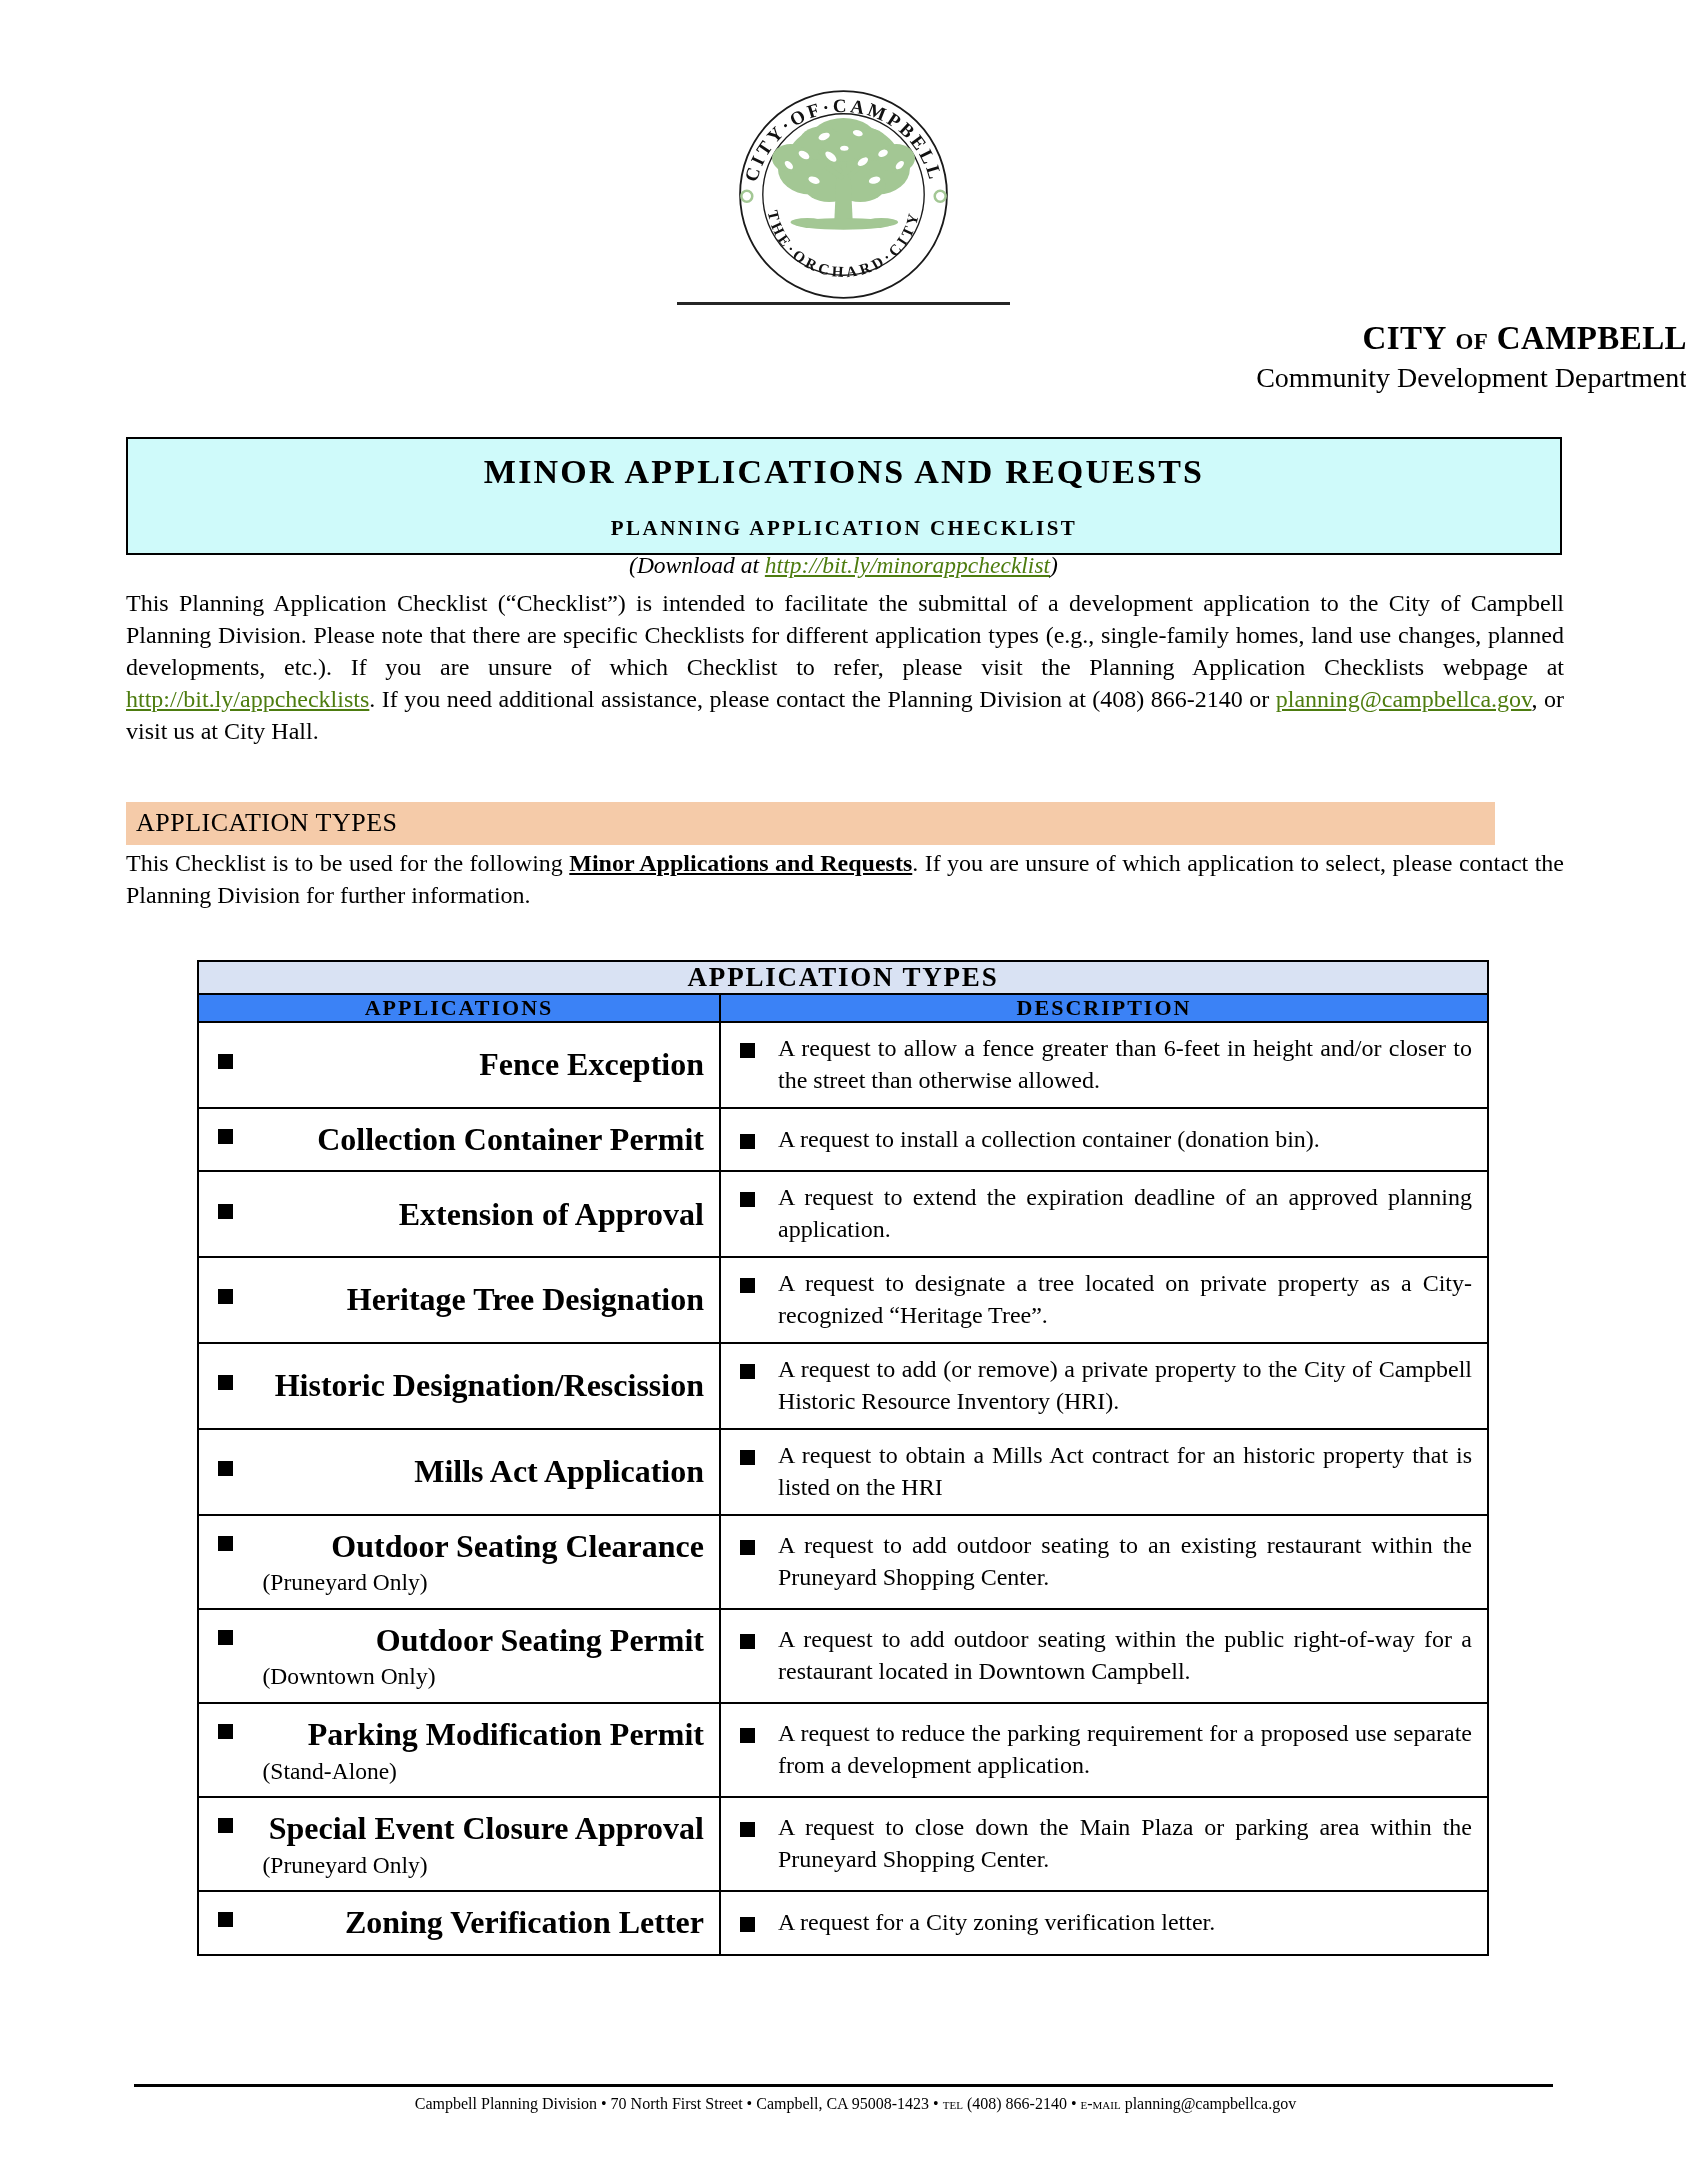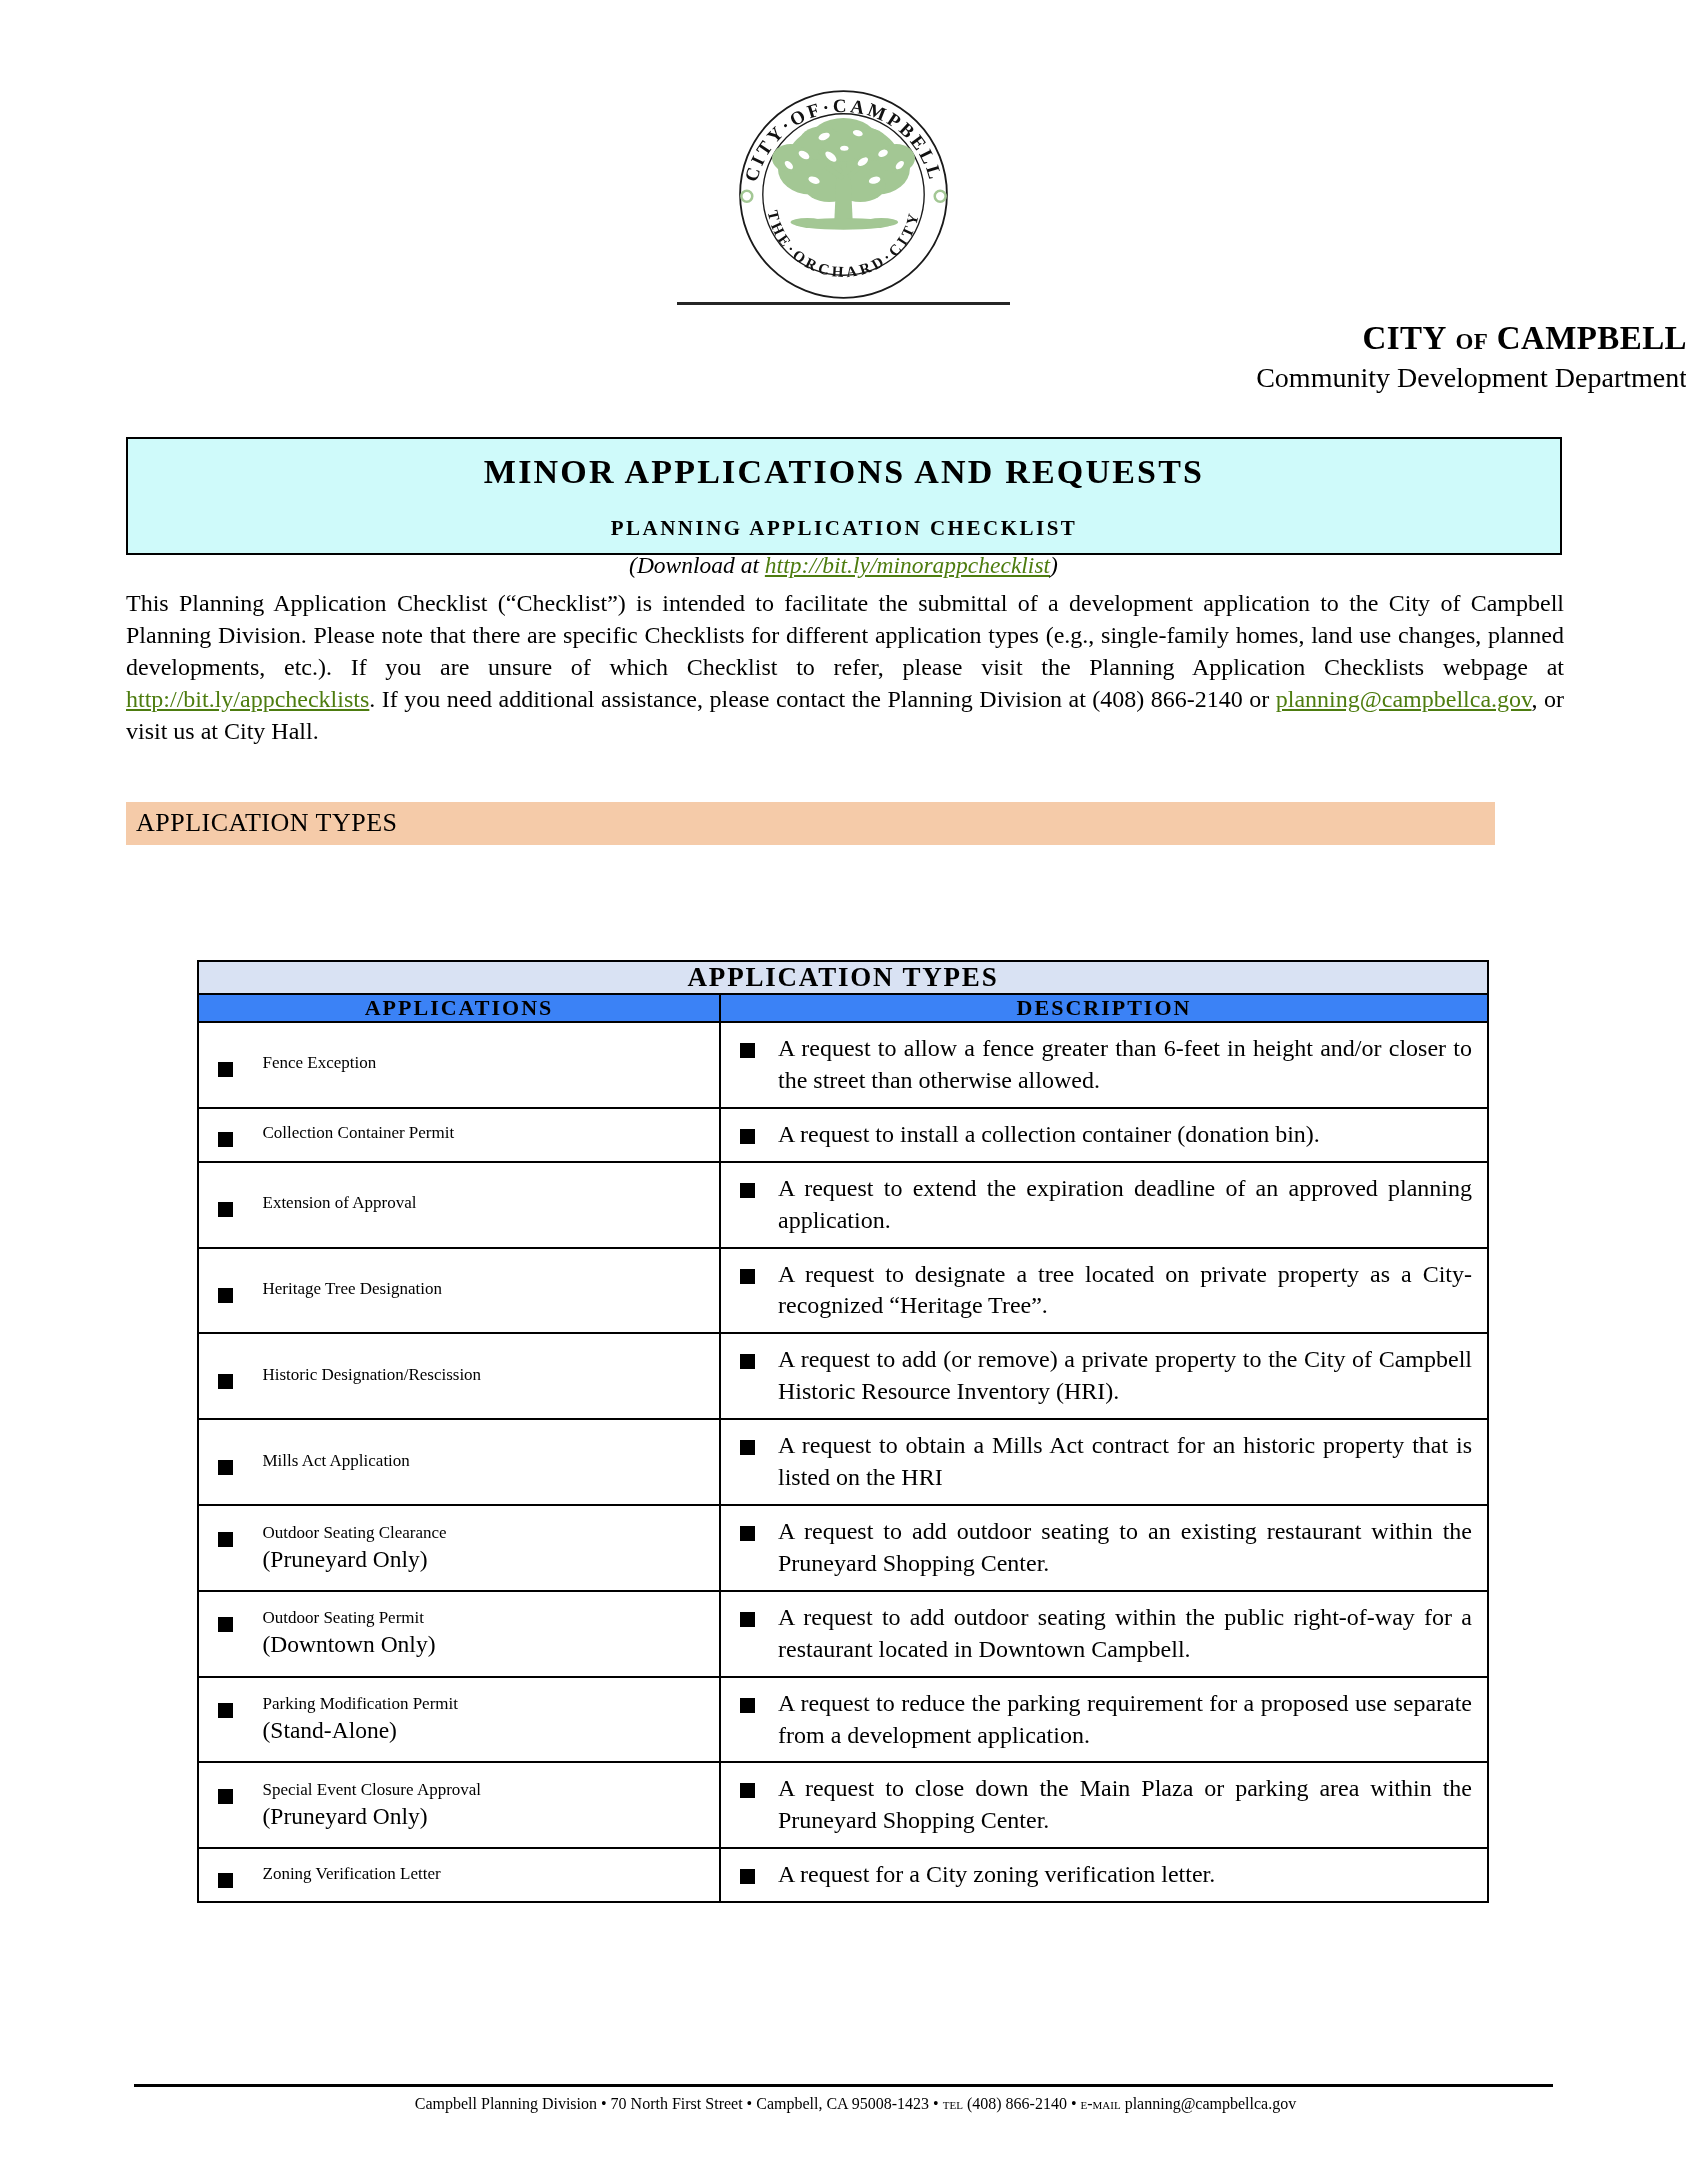--- a/index.html
+++ b/index.html
@@ -189,23 +189,24 @@
     width: 15px;
     height: 15px;
     background: #000000;
     margin-top: 10px;
     margin-right: 30px;
   }
   .desc .bullet { margin-right: 23.5px; }
   .bullet-text { flex: 1 1 auto; }
 
   .app-name {
-    font-size: 17px;
-    font-weight: normal;
+    font-size: 32px;
+    font-weight: bold;
     line-height: 1.30;
+    text-align: right;
   }
   .app-qual {
     font-size: 23.5px;
     font-weight: normal;
     line-height: 1.30;
   }
   .desc-text {
     font-size: 24px;
     line-height: 1.33;
     text-align: justify;
@@ -310,20 +311,21 @@
   </div>
 
   <div class="download-line"><span>(Download at </span><a class="doclink" href="#">http://bit.ly/minorappchecklist</a><span>)</span></div>
 
   <div class="intro"><span>This Planning Application Checklist (“Checklist”) is intended to facilitate the submittal of a development application to the City of Campbell Planning Division. Please note that there are specific Checklists for different application types (e.g., single-family homes, land use changes, planned developments, etc.). If you are unsure of which Checklist to refer, please visit the Planning Application Checklists webpage at </span><a class="doclink" href="#">http://bit.ly/appchecklists</a><span>. If you need additional assistance, please contact the Planning Division at (408) 866-2140 or </span><a class="doclink" href="#">planning@campbellca.gov</a><span>, or visit us at City Hall.</span></div>
 
   <div class="section-bar">
     <div class="section-bar-text">APPLICATION TYPES</div>
   </div>
 
+  <div class="section-intro"><span>This Checklist is to be used for the following </span><span class="ul-bold">Minor Applications and Requests</span><span>. If you are unsure of which application to select, please contact the Planning Division for further information.</span></div>
 
   <table class="app-table">
     <colgroup>
       <col class="col-app">
       <col class="col-desc">
     </colgroup>
     <tbody>
       <tr>
         <td class="tbl-title" colspan="2">APPLICATION TYPES</td>
       </tr>

